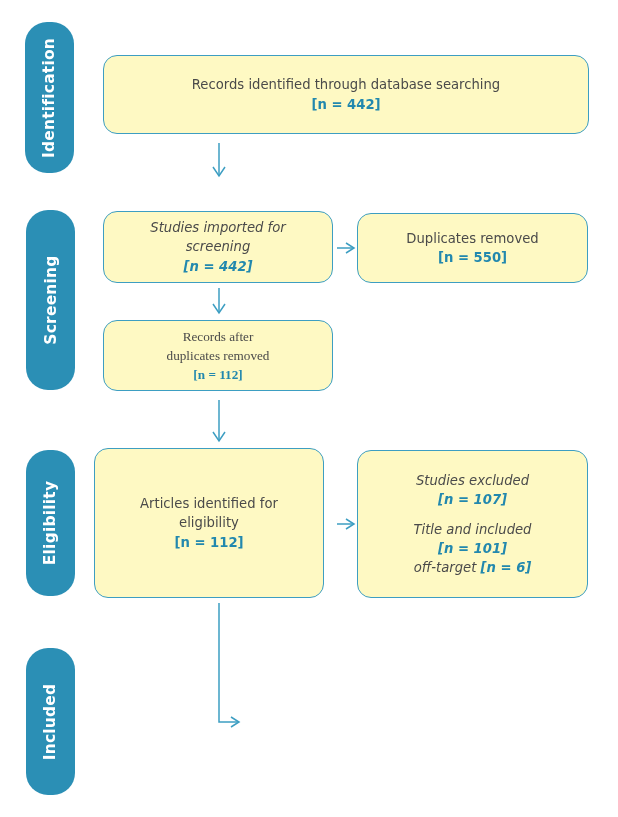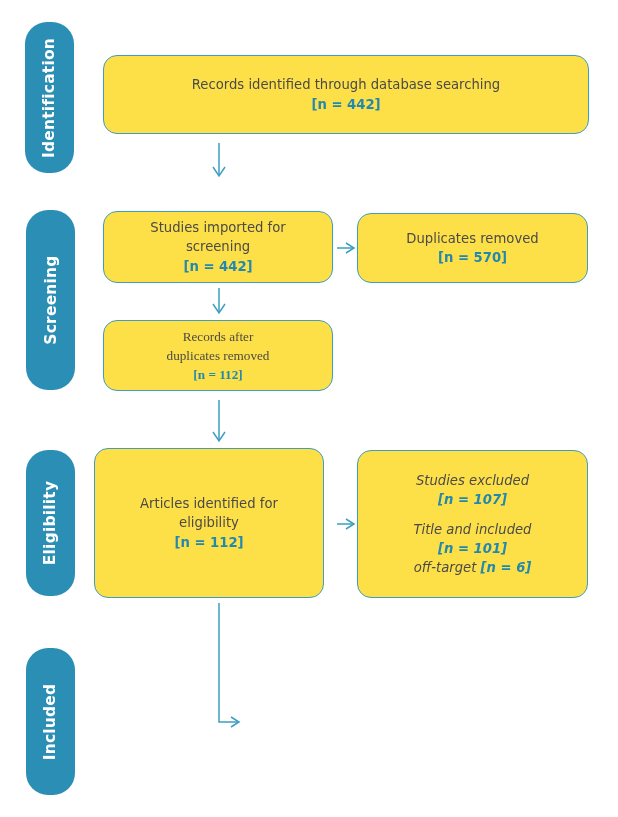--- a/index.html
+++ b/index.html
@@ -34,21 +34,21 @@
     transform: rotate(-90deg);
     white-space: nowrap;
     color: #ffffff;
     font-size: 15.5px;
     font-weight: bold;
     letter-spacing: 0.2px;
   }
   
   .flow-box {
     position: absolute;
-    background: #fde047;
+    background: #fef9c3;
     border: 1.6px solid #3d9ec2;
     border-radius: 14px;
     box-sizing: border-box;
     display: flex;
     align-items: center;
     justify-content: center;
     text-align: center;
   }
   .box-text {
     color: #4a4a4a;
@@ -92,32 +92,32 @@
     <span class="stage-label">Included</span>
   </div>
 
   <div class="flow-box" style="left:103px; top:55px; width:486px; height:79px;">
     <div class="box-text">
       <span>Records identified through database searching</span><br>
       <span class="n-val">[n = 442]</span>
     </div>
   </div>
 
-  <div class="flow-box" style="left:103px; top:211px; width:230px; height:72px;">
+  <div class="flow-box" style="left:103px; top:211px; width:230px; height:72px;font-style:italic;">
     <div class="box-text">
       <span>Studies imported for</span><br>
       <span>screening</span><br>
       <span class="n-val">[n = 442]</span>
     </div>
   </div>
 
   <div class="flow-box" style="left:357px; top:213px; width:231px; height:70px;">
     <div class="box-text">
       <span>Duplicates removed</span><br>
-      <span class="n-val">[n = 570]</span>
+      <span class="n-val">[n = 550]</span>
     </div>
   </div>
 
   <div class="flow-box" style="left:103px; top:320px; width:230px; height:71px;font-family:Liberation Serif, serif;">
     <div class="box-text">
       <span>Records after</span><br>
       <span>duplicates removed</span><br>
       <span class="n-val">[n = 112]</span>
     </div>
   </div>

